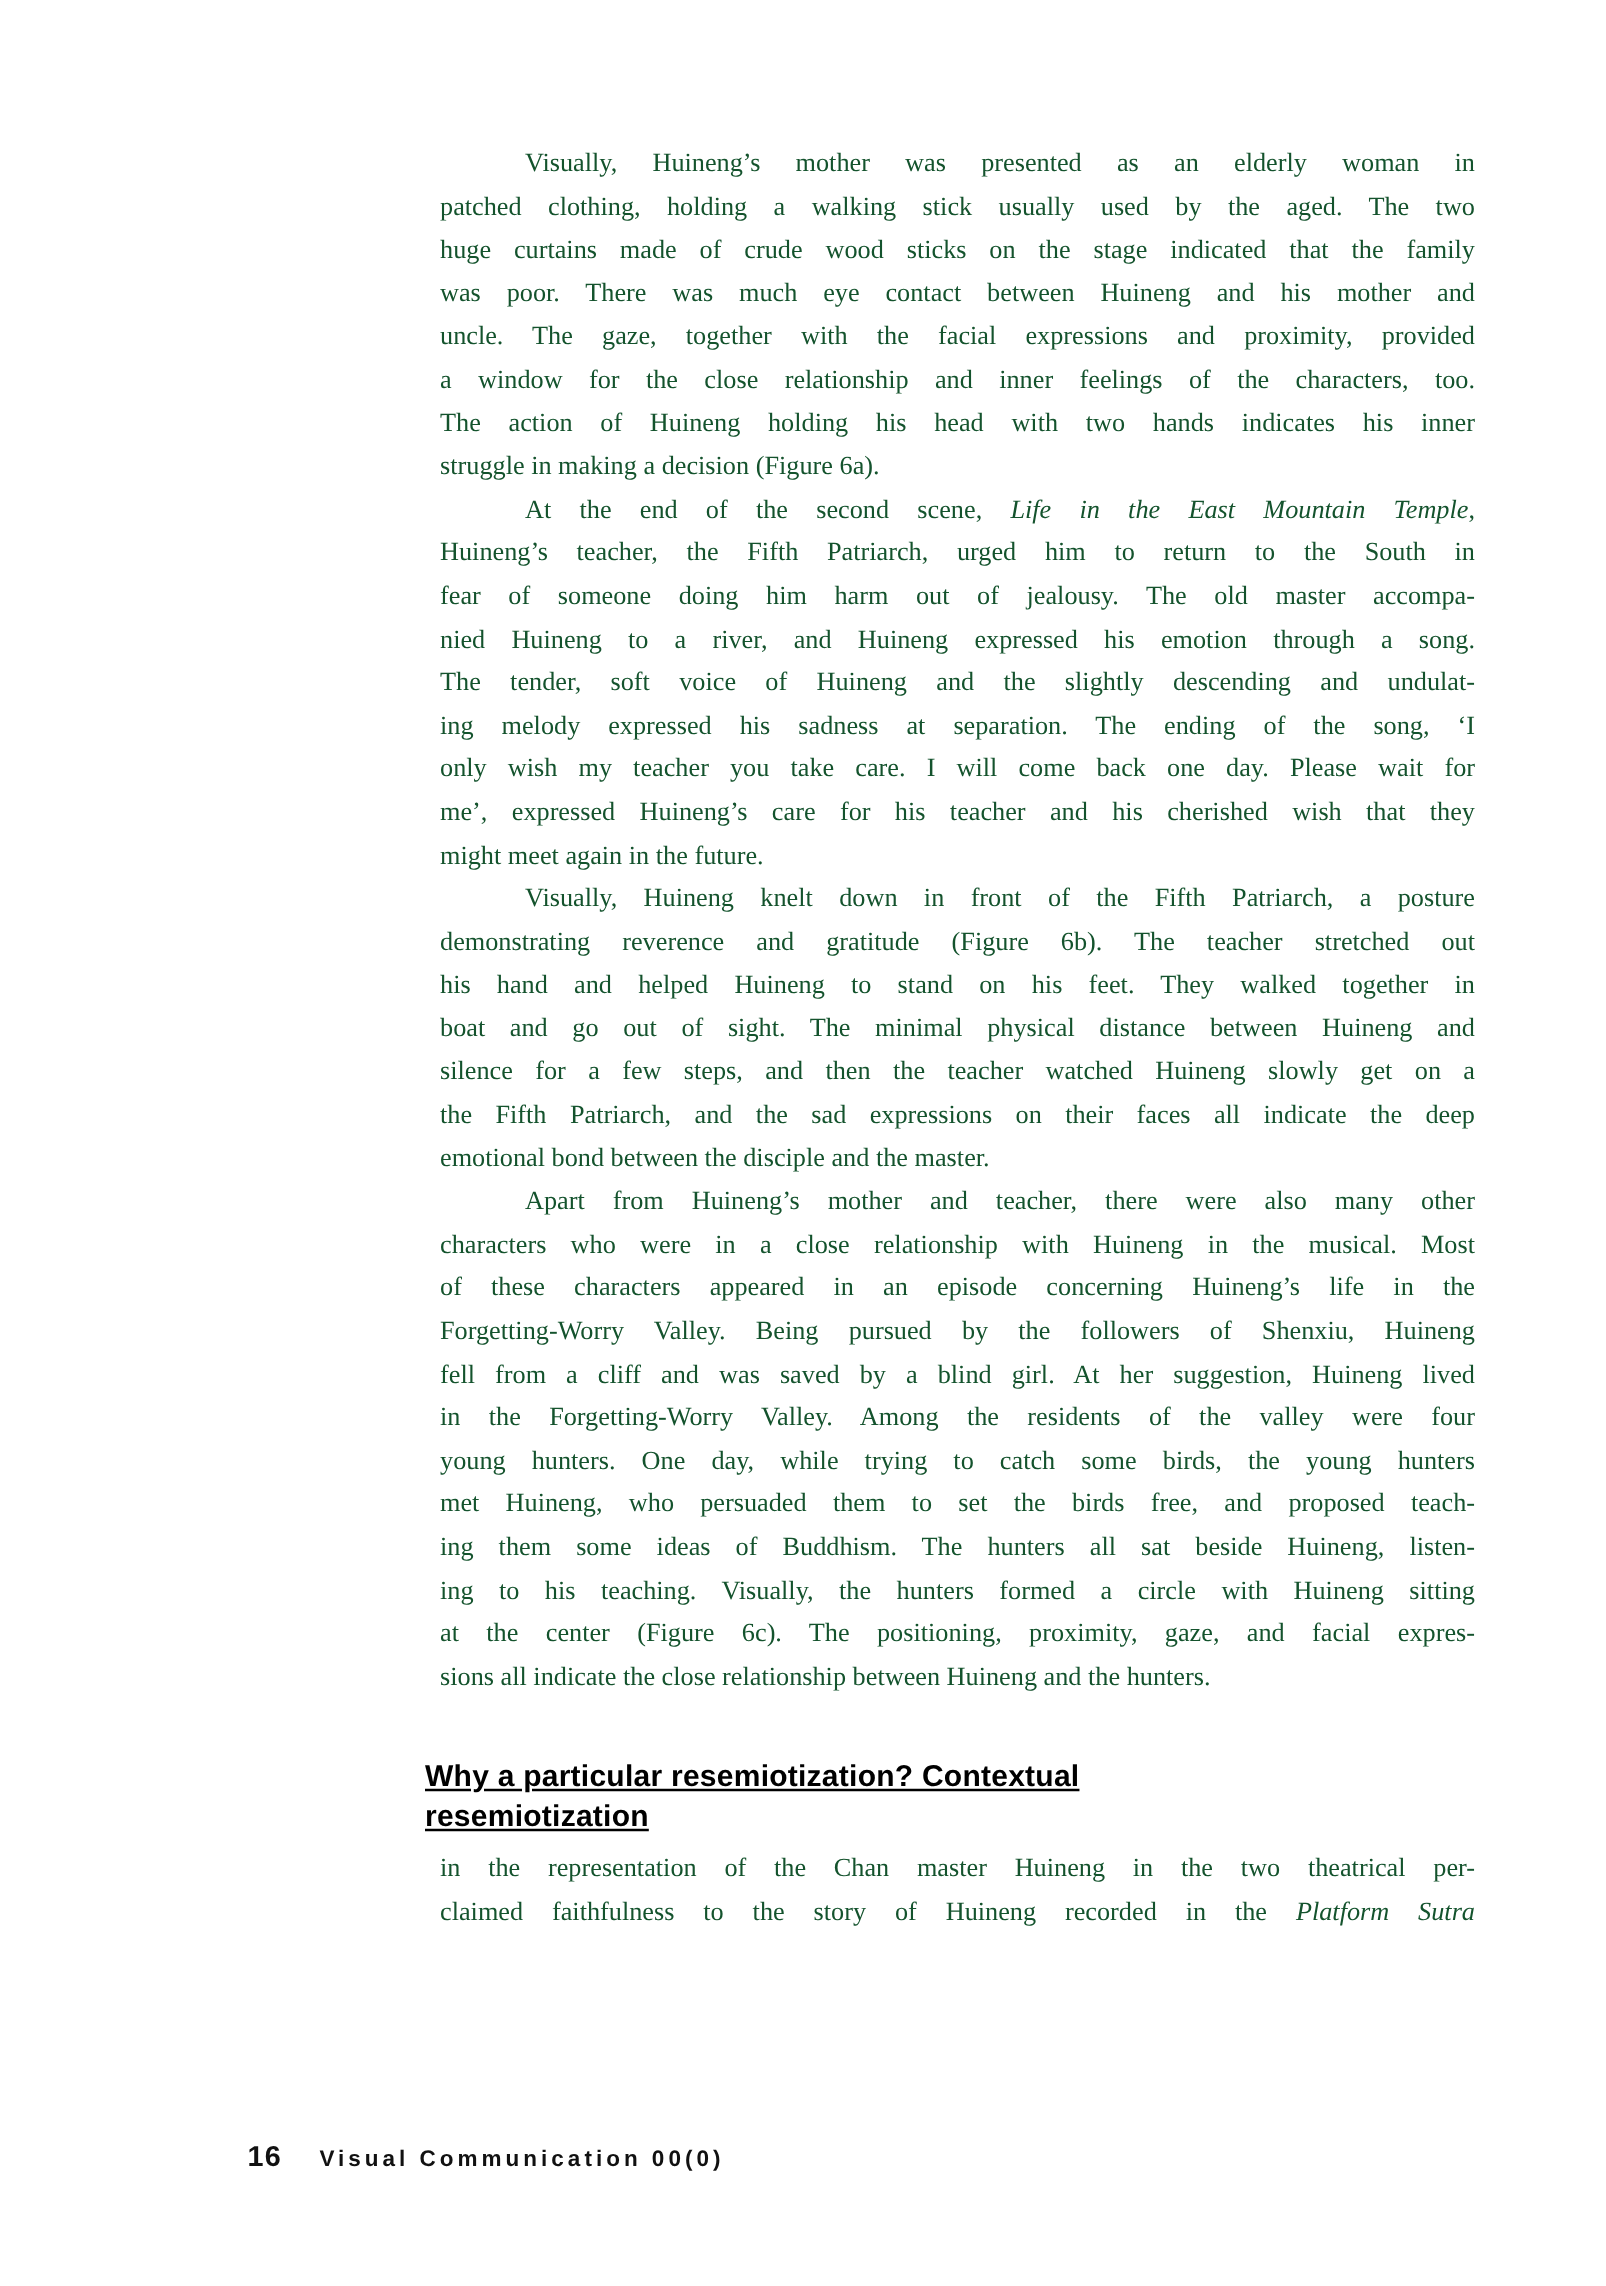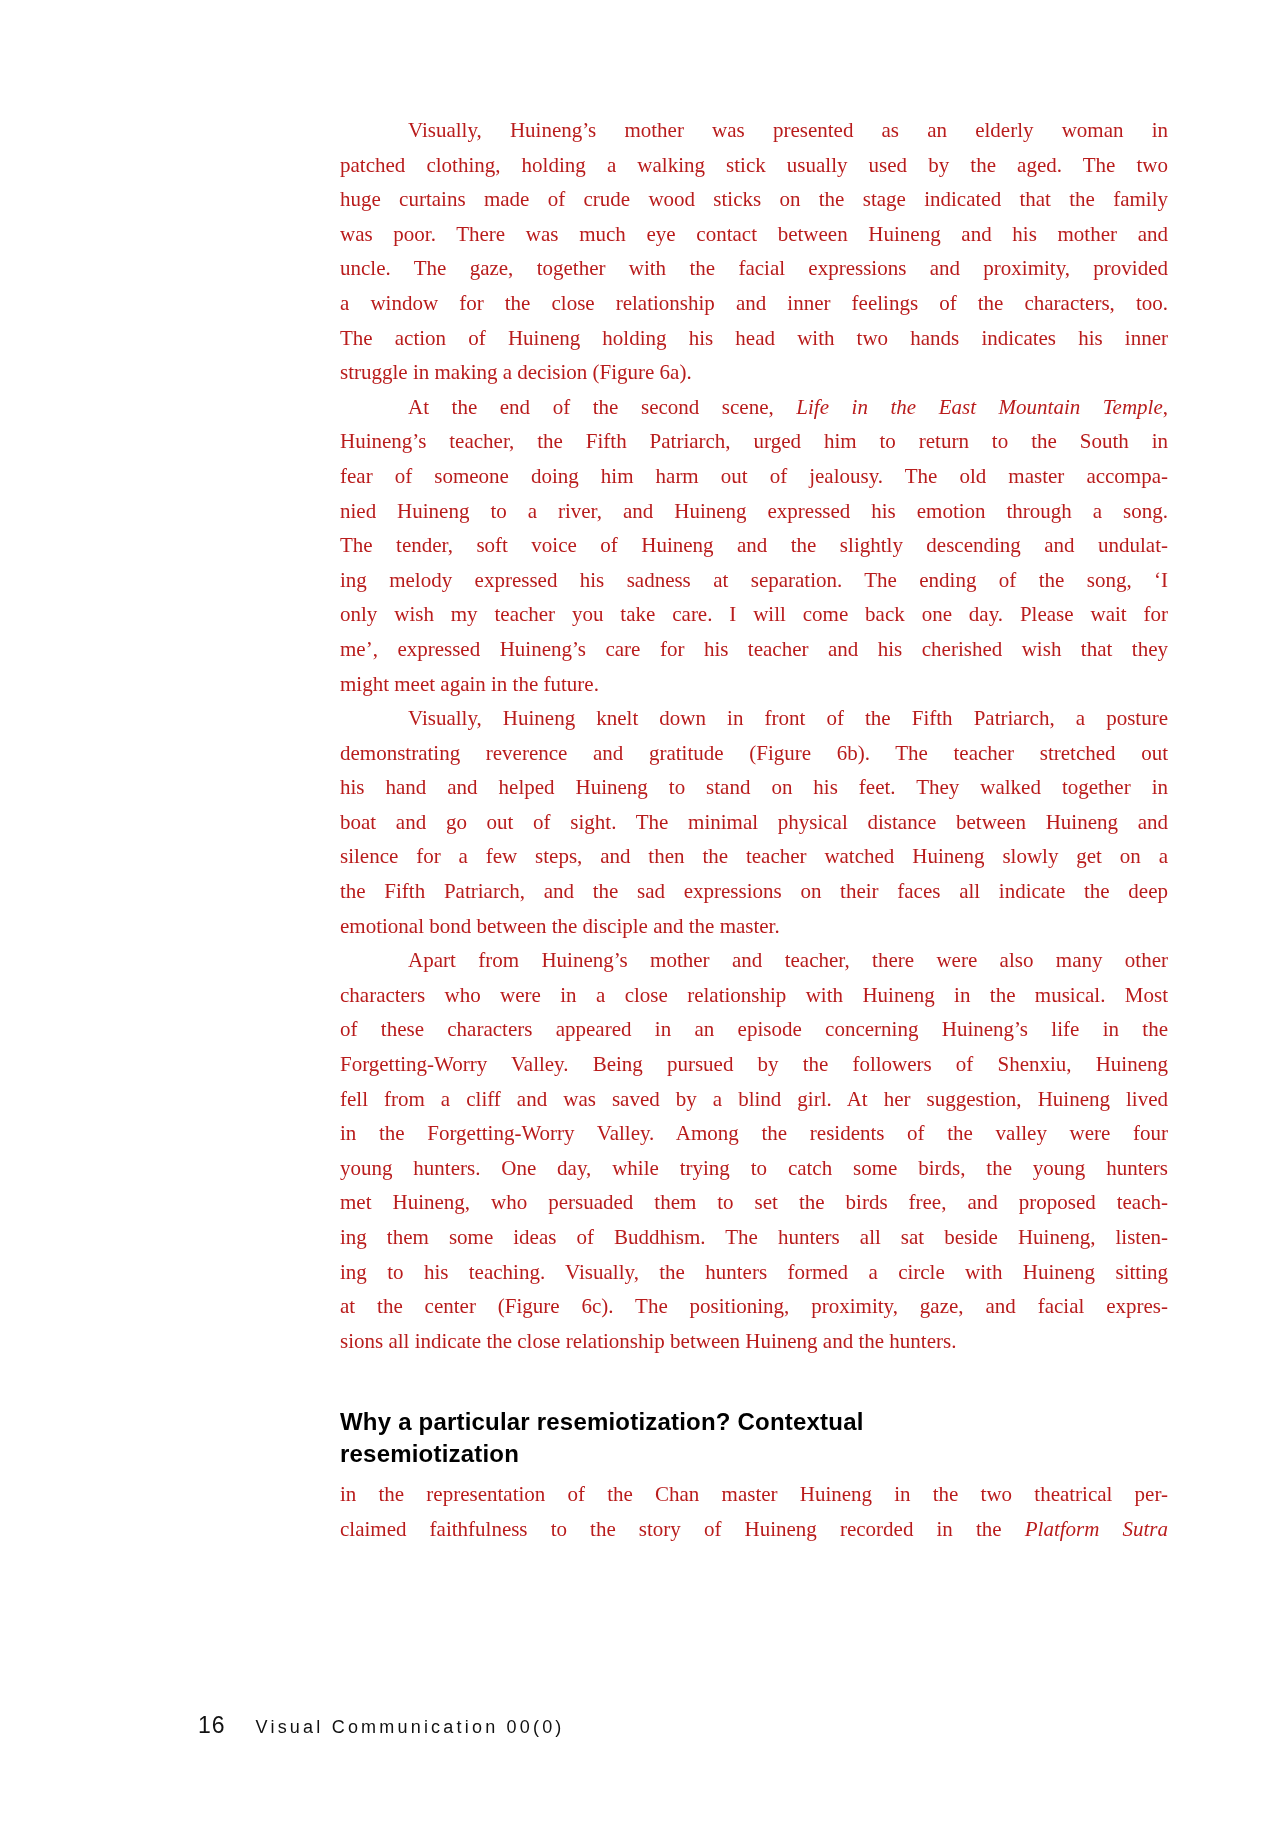--- a/index.html
+++ b/index.html
@@ -7,23 +7,23 @@
     position: relative;
     width: 1285px;
     height: 1829px;
     background: #ffffff;
     overflow: hidden;
     font-family: "Liberation Serif", serif;
   }
   
   .article-block {
     position: absolute;
-    left: 340px;
+    left: 352px;
     width: 828px;
-    color: #b91c1c;
+    color: #14532d;
     font-size: 21px;
     line-height: 34.6px;
   }
   #body-text  { top: 113px; }
   #after-heading { top: 1477px; }
   .line {
     height: 34.6px;
     overflow: hidden;
     text-align: justify;
     text-align-last: justify;
@@ -37,30 +37,31 @@
     position: absolute;
     left: 340px;
     top: 1406px;
     width: 828px;
     color: #000000;
     font-family: "Liberation Sans", sans-serif;
     font-weight: bold;
     font-size: 24px;
     line-height: 32px;
     letter-spacing: 0.2px;
+    text-decoration: underline;
   }
   
   #footer {
     position: absolute;
     left: 198px;
     top: 1712px;
     display: flex;
     align-items: baseline;
     font-family: "Liberation Sans", sans-serif;
-    font-weight: normal;
+    font-weight: bold;
     color: #111111;
   }
   .page-number {
     font-size: 23px;
     letter-spacing: 1px;
   }
   .journal-name {
     margin-left: 30px;
     font-size: 18px;
     letter-spacing: 3.2px;

